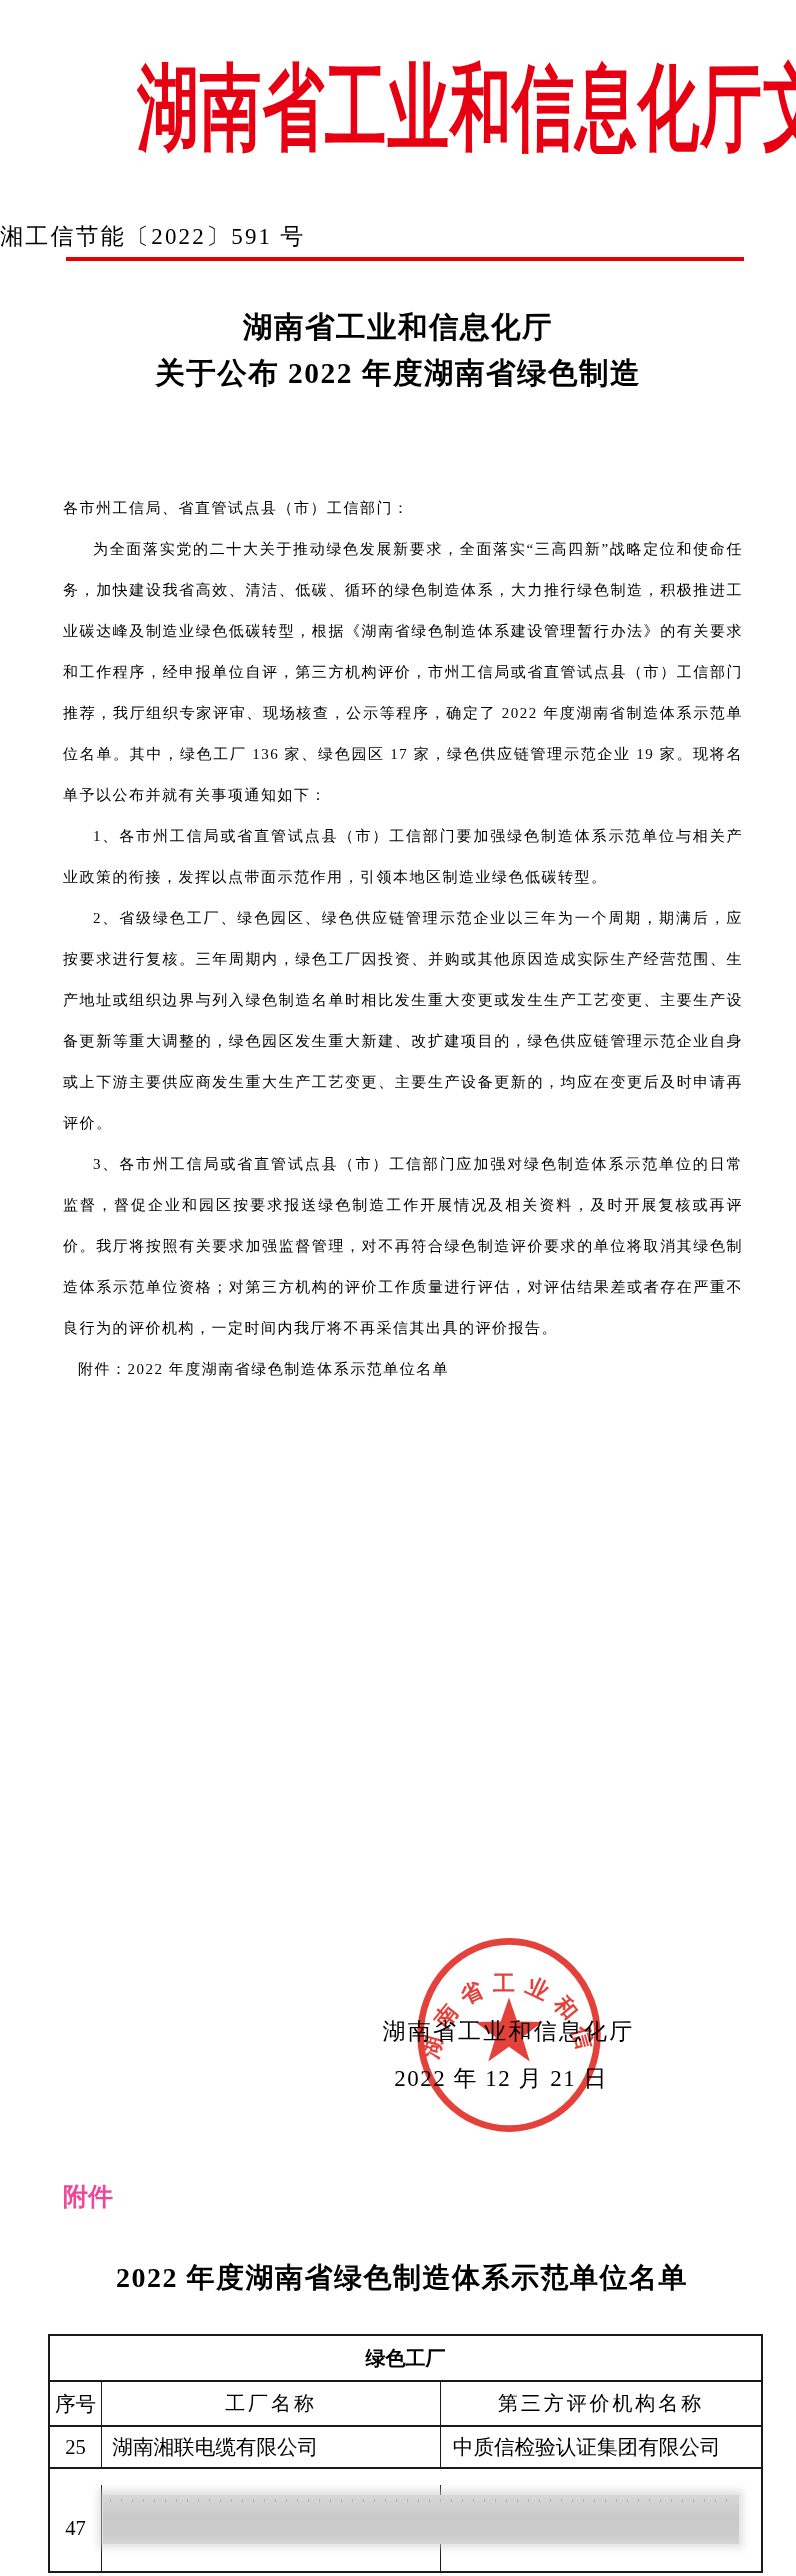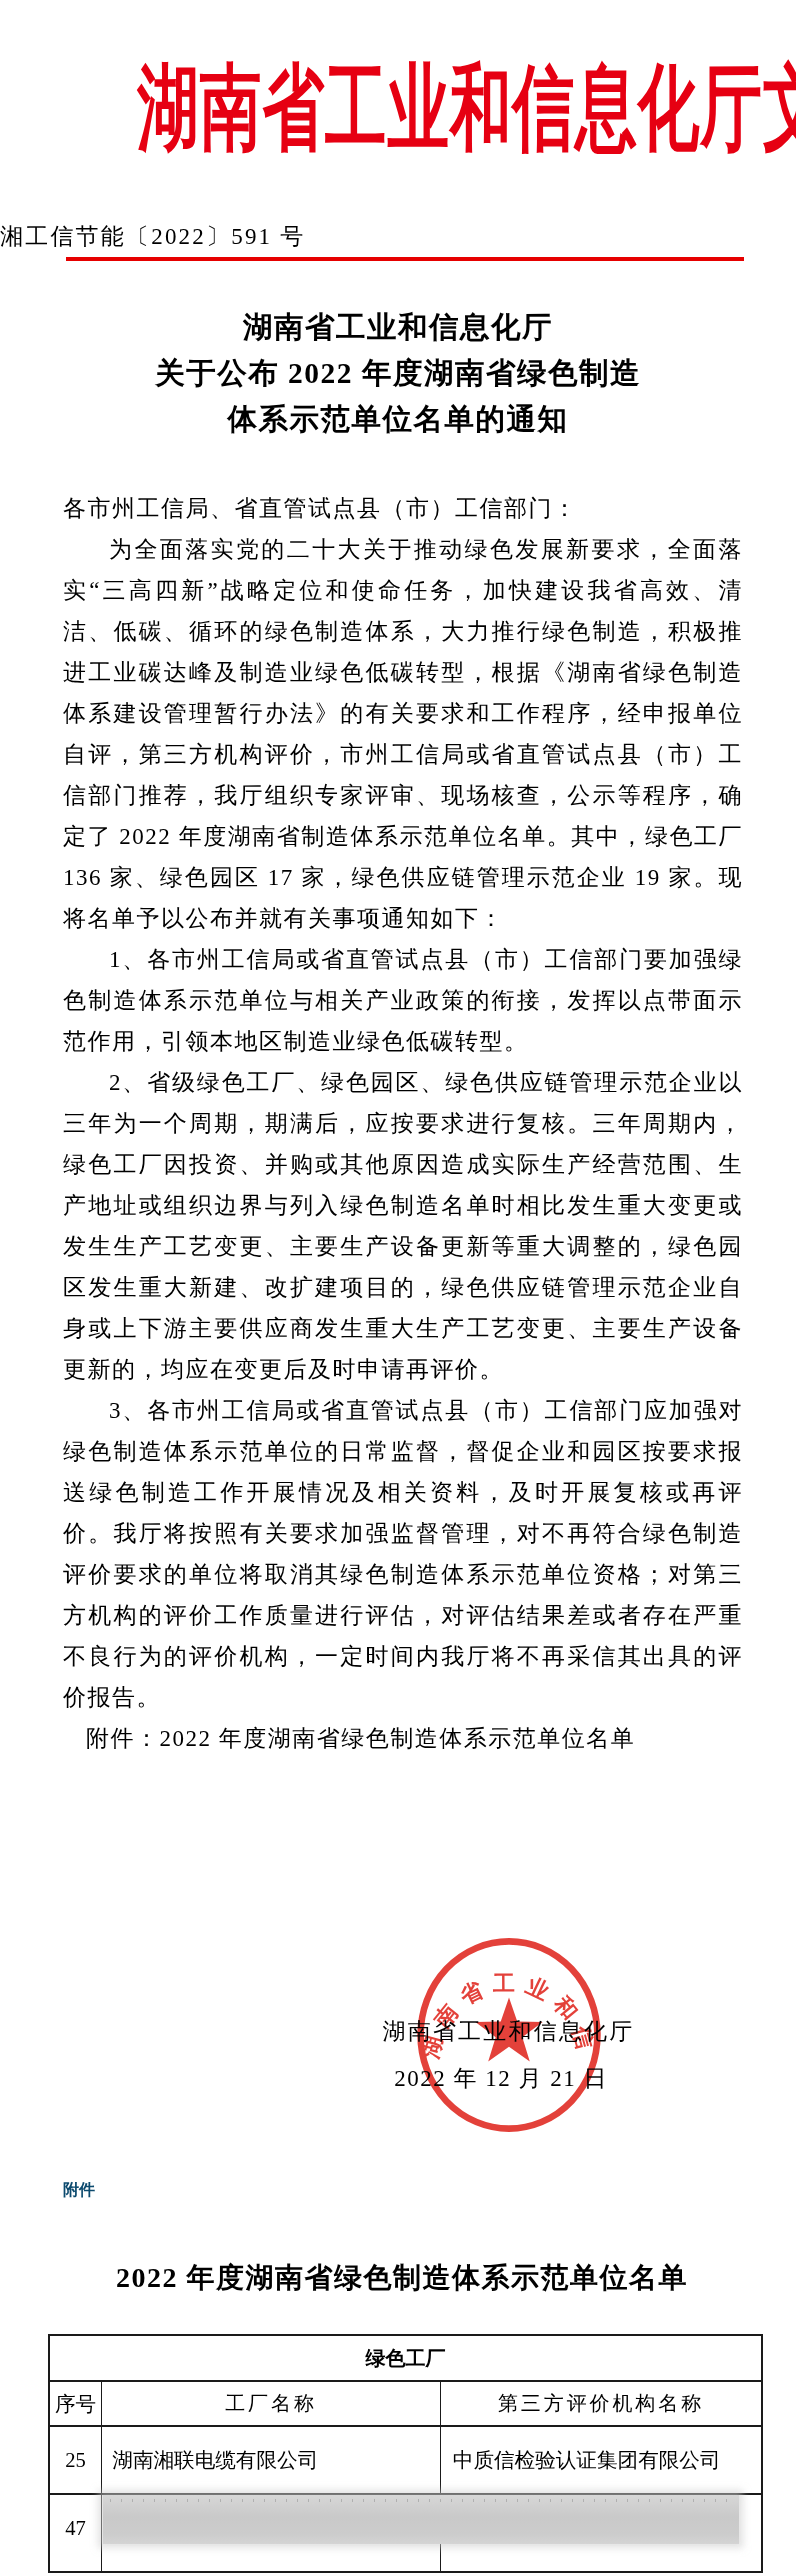--- a/index.html
+++ b/index.html
@@ -49,21 +49,21 @@
     font-size:29.5px;
     line-height:46px;
     color:#000;
     letter-spacing:1.5px;
   }
   
   .body-text{
     position:absolute;
     top:488px;left:63px;
     width:680px;
-    font-size:23px;
+    font-size:15px;
     line-height:41px;
     letter-spacing:1.5px;
     text-align:justify;
     text-justify:inter-ideograph;
     color:#000;
   }
   .body-text p{margin:0;text-indent:2em;}
   .body-text .salutation{text-indent:0;}
   .body-text .attach-note{text-indent:1em;}
   
@@ -78,41 +78,41 @@
   .seal{
     position:absolute;top:1937px;left:413px;
     width:192px;height:196px;
     opacity:.88;
     mix-blend-mode:multiply;
   }
   
   .fujian-label{
     position:absolute;top:2180px;left:63px;
     font-family:"Liberation Sans","DejaVu Sans",sans-serif;
-    font-weight:700;font-size:16px;color:#0c4a6e;
+    font-weight:700;font-size:25px;color:#ec4899;
   }
   .attach-title{
     position:absolute;top:2259px;left:4px;width:796px;
     text-align:center;font-weight:bold;font-size:28px;
     letter-spacing:1.5px;color:#000;
   }
   
   .gtable{
     position:absolute;top:2334px;left:48px;
     width:715px;height:239px;
     border:2.2px solid #1a1a1a;
     box-sizing:border-box;
     font-size:20.6px;color:#000;
   }
   .trow{position:absolute;left:0;width:100%;box-sizing:border-box;}
   .row-group{top:0;height:46px;border-bottom:2.2px solid #1a1a1a;
     display:flex;align-items:center;justify-content:center;
     font-family:"Liberation Sans","DejaVu Sans",sans-serif;font-size:20px;font-weight:600;}
   .row-head{top:46px;height:45px;border-bottom:2.2px solid #1a1a1a;display:flex;}
-  .row-25{top:91px;height:68px;border-bottom:2.2px solid #1a1a1a;display:flex;}
+  .row-25{top:91px;height:42px;border-bottom:2.2px solid #1a1a1a;display:flex;}
   .row-26{top:149px;height:86px;display:flex;}
   .c-no{width:52px;border-right:1.5px solid #1a1a1a;display:flex;align-items:center;justify-content:center;box-sizing:border-box;}
   .c-fac{width:339px;border-right:1.5px solid #1a1a1a;display:flex;align-items:center;box-sizing:border-box;padding-left:10.3px;}
   .c-agc{flex:1;display:flex;align-items:center;box-sizing:border-box;padding-left:11.8px;}
   .row-head .c-fac,.row-head .c-agc{justify-content:center;padding-left:0;letter-spacing:2.9px;font-size:20px;}
   
   .redact{
     position:absolute;top:2495px;left:103px;
     width:636px;height:49px;
     background:linear-gradient(180deg,#d7d7d7 0%,#c9c9c9 45%,#cccccc 80%,#d4d4d4 100%);
@@ -130,21 +130,20 @@
 
   <div class="banner">湖南省工业和信息化厅文件</div>
 
   <div class="doc-number">湘工信节能〔2022〕591 号</div>
 
   <div class="red-line"></div>
 
   <div class="main-title">
     <div>湖南省工业和信息化厅</div>
     <div>关于公布 2022 年度湖南省绿色制造</div>
-    <div>体系示范单位名单的通知</div>
   </div>
 
   <div class="body-text">
     <p class="salutation">各市州工信局、省直管试点县（市）工信部门：</p>
     <p>为全面落实党的二十大关于推动绿色发展新要求，全面落实“三高四新”战略定位和使命任务，加快建设我省高效、清洁、低碳、循环的绿色制造体系，大力推行绿色制造，积极推进工业碳达峰及制造业绿色低碳转型，根据《湖南省绿色制造体系建设管理暂行办法》的有关要求和工作程序，经申报单位自评，第三方机构评价，市州工信局或省直管试点县（市）工信部门推荐，我厅组织专家评审、现场核查，公示等程序，确定了 2022 年度湖南省制造体系示范单位名单。其中，绿色工厂 136 家、绿色园区 17 家，绿色供应链管理示范企业 19 家。现将名单予以公布并就有关事项通知如下：</p>
     <p>1、各市州工信局或省直管试点县（市）工信部门要加强绿色制造体系示范单位与相关产业政策的衔接，发挥以点带面示范作用，引领本地区制造业绿色低碳转型。</p>
     <p>2、省级绿色工厂、绿色园区、绿色供应链管理示范企业以三年为一个周期，期满后，应按要求进行复核。三年周期内，绿色工厂因投资、并购或其他原因造成实际生产经营范围、生产地址或组织边界与列入绿色制造名单时相比发生重大变更或发生生产工艺变更、主要生产设备更新等重大调整的，绿色园区发生重大新建、改扩建项目的，绿色供应链管理示范企业自身或上下游主要供应商发生重大生产工艺变更、主要生产设备更新的，均应在变更后及时申请再评价。</p>
     <p>3、各市州工信局或省直管试点县（市）工信部门应加强对绿色制造体系示范单位的日常监督，督促企业和园区按要求报送绿色制造工作开展情况及相关资料，及时开展复核或再评价。我厅将按照有关要求加强监督管理，对不再符合绿色制造评价要求的单位将取消其绿色制造体系示范单位资格；对第三方机构的评价工作质量进行评估，对评估结果差或者存在严重不良行为的评价机构，一定时间内我厅将不再采信其出具的评价报告。</p>
     <p class="attach-note">附件：2022 年度湖南省绿色制造体系示范单位名单</p>
   </div>

